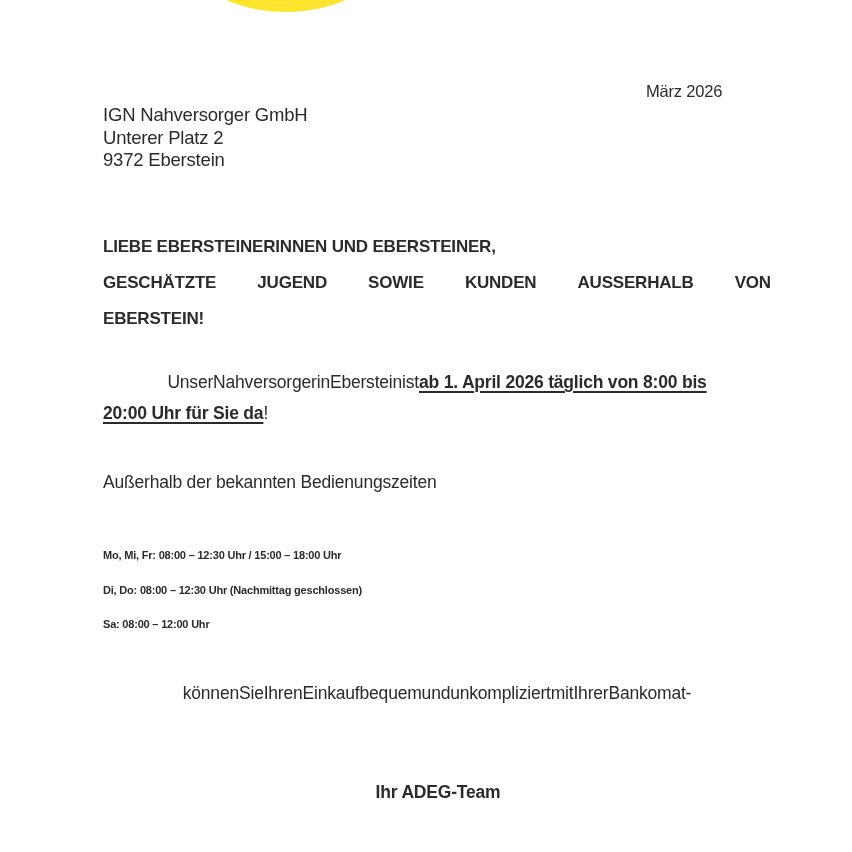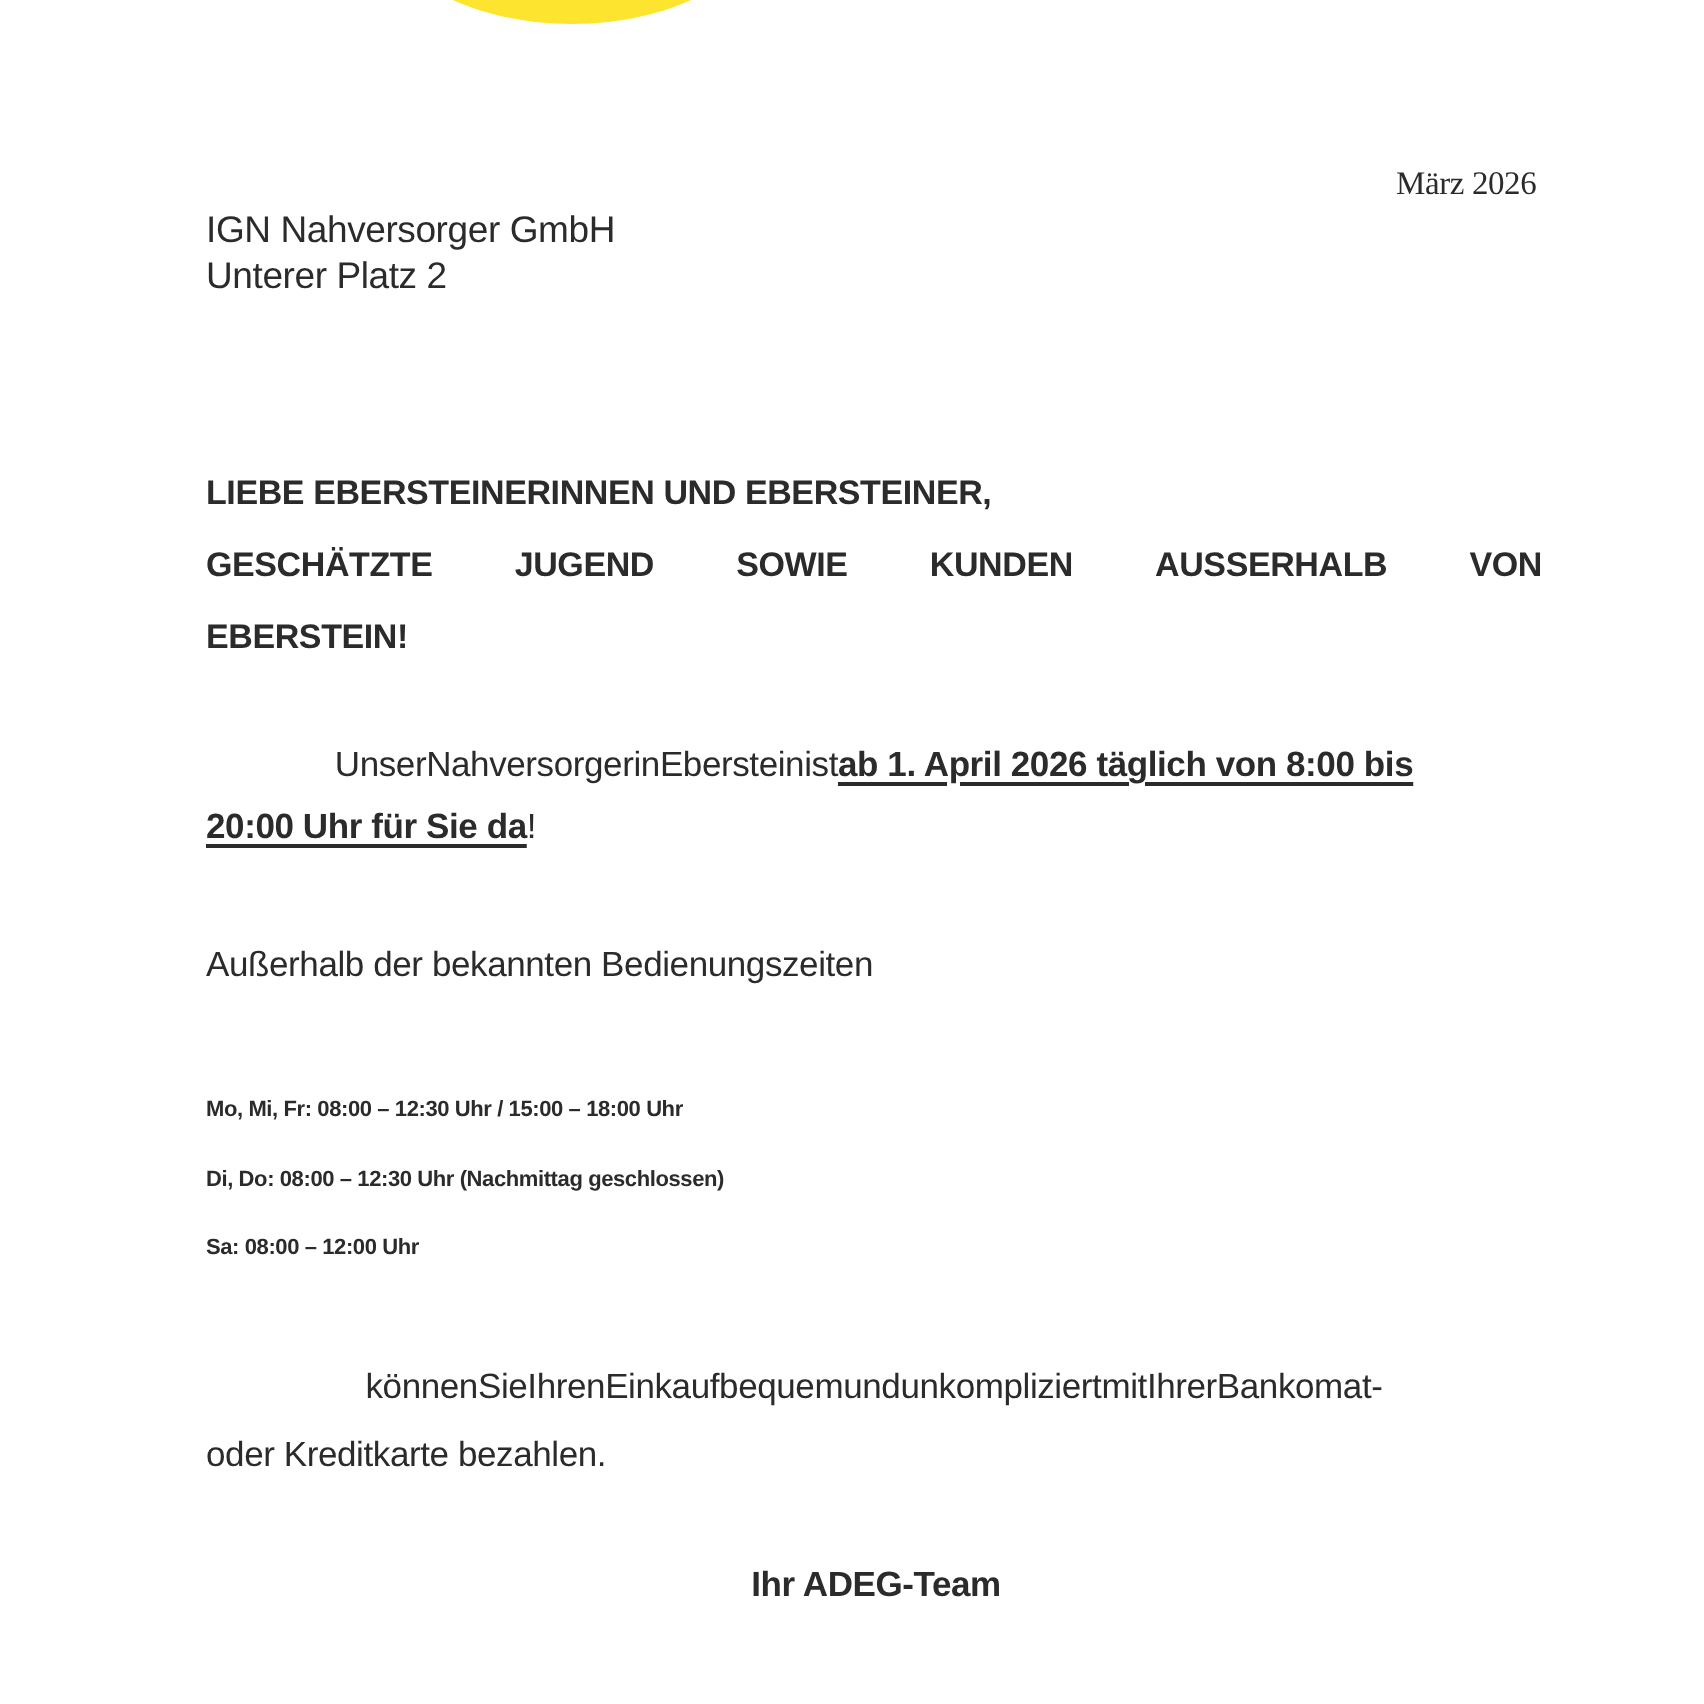--- a/index.html
+++ b/index.html
@@ -20,24 +20,23 @@
       left: 186px;
       top: -110px;
       width: 200px;
       height: 122px;
       background: #fde52f;
       border-radius: 50%;
     }
     .date {
       position: absolute;
       top: 82px;
-      left: 698px;
+      left: 646px;
       font-size: 16.5px;
       letter-spacing: -0.2px;
-      font-family: Liberation Serif, serif;
     }
     .address {
       position: absolute;
       top: 104px;
       left: 103px;
       font-size: 18.5px;
       line-height: 22.5px;
       letter-spacing: -0.2px;
     }
     .address div { white-space: nowrap; }
@@ -119,20 +118,21 @@
 </head>
 <body>
 
 <div class="logo-arc"></div>
 
 <div class="date">März 2026</div>
 
 <div class="address">
   <div>IGN Nahversorger GmbH</div>
   <div>Unterer Platz 2</div>
+  <div>9372 Eberstein</div>
 </div>
 
 <div class="greeting">
   <div>LIEBE EBERSTEINERINNEN UND EBERSTEINER,</div>
   <div class="justify">
     <span>GESCHÄTZTE</span>
     <span>JUGEND</span>
     <span>SOWIE</span>
     <span>KUNDEN</span>
     <span>AUSSERHALB</span>
@@ -167,16 +167,15 @@
     <span>Sie</span>
     <span>Ihren</span>
     <span>Einkauf</span>
     <span>bequem</span>
     <span>und</span>
     <span>unkompliziert</span>
     <span>mit</span>
     <span>Ihrer</span>
     <span>Bankomat-</span>
   </div>
-  <div>oder Kreditkarte bezahlen.</div>
 </div>
 
 <div class="signature">Ihr ADEG-Team</div>
 
 </body></html>

